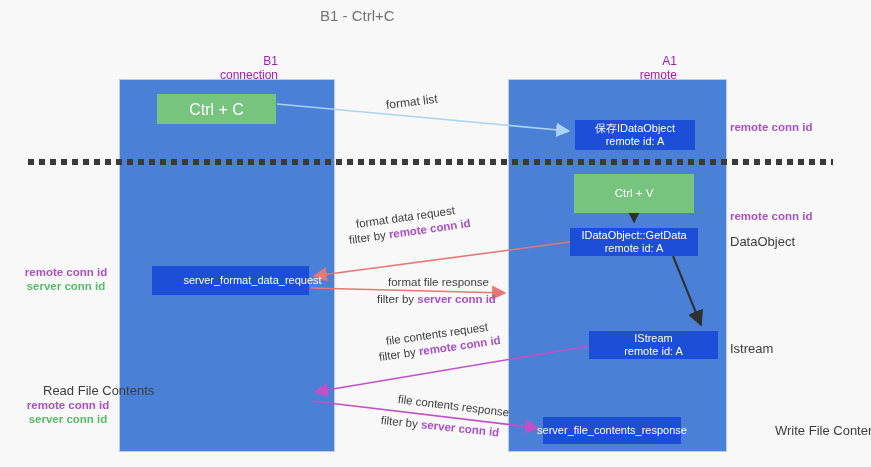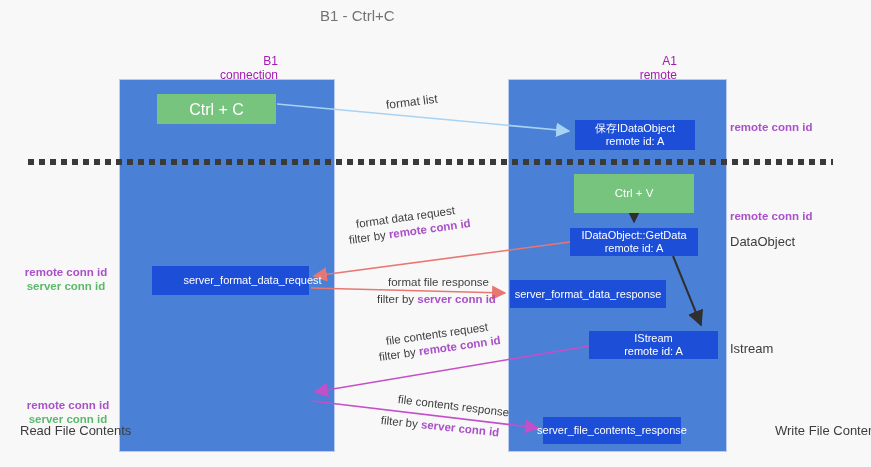--- a/index.html
+++ b/index.html
@@ -82,21 +82,21 @@
   .id-green  { color: #5aba6a; font-weight: bold; }
   .id-label  { font-size: 11.5px; z-index: 6; white-space: nowrap; }
   .id-stack  { width: 96px; text-align: center; line-height: 14px; }
 
   #lbl-remote-top   { left:730px; top:121px; }
   #lbl-remote-mid   { left:730px; top:210px; }
   #lbl-dataobject   { left:730px; top:234px; }
   #lbl-istream      { left:730px; top:341px; }
   #lbl-write-file   { left:735px; top:423px;margin-left:40px; }
   #lbl-left-top     { left:18px;  top:265px; }
-  #lbl-read-file    { left:20px;  top:383px;margin-top:40px; }
+  #lbl-read-file    { left:43px;  top:383px; }
   #lbl-left-bottom  { left:20px;  top:398px; }
 
   
   .arrow-label {
     font-size: 11.5px; color: #3f3f3f;
     z-index: 6; white-space: nowrap;
     transform-origin: left center;
   }
   #al-format-list { left:386px; top:98px;  font-size:12px; transform: rotate(-7deg); }
   #al-fdr-1    { left:356px; top:218px; transform: rotate(-8deg); }
@@ -170,23 +170,20 @@
 
   <div id="box-getdata" class="abs node orange">
     <div>IDataObject::GetData</div>
     <div>remote id: A</div>
   </div>
 
   <div id="box-fmt-req" class="abs node orange">
     <div>server_format_data_request</div>
   </div>
 
-  <div id="box-fmt-resp" class="abs node orange">
-    <div>server_format_data_response</div>
-  </div>
 
   <div id="box-istream" class="abs node orange">
     <div>IStream</div>
     <div>remote id: A</div>
   </div>
 
 
   <div id="box-file-resp" class="abs node orange">
     <div>server_file_contents_response</div>
   </div>

